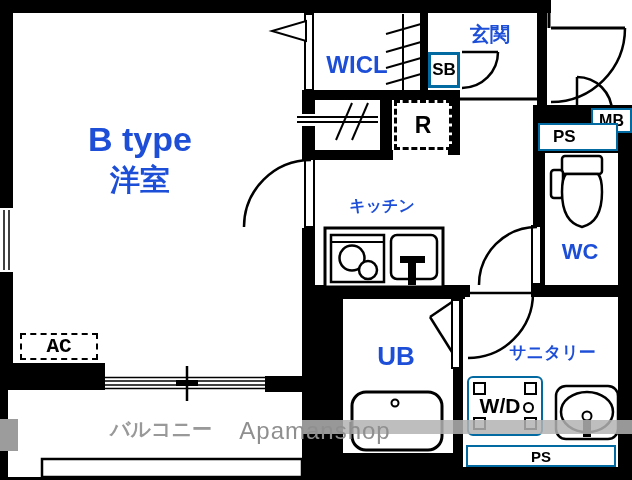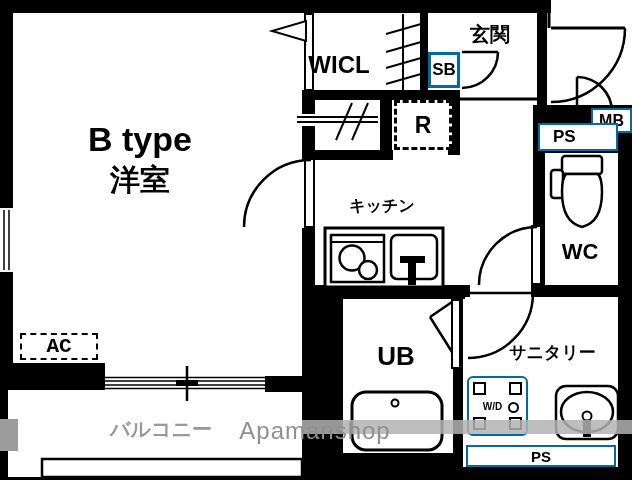--- a/index.html
+++ b/index.html
@@ -1,20 +1,20 @@
 <!DOCTYPE html>
 <html><head>
 <meta charset="utf-8">
 <style>
   html,body{margin:0;padding:0;background:#fff;}
   #plan{position:relative;width:632px;height:480px;background:#fff;overflow:hidden;
         font-family:"Liberation Sans","DejaVu Sans",sans-serif;}
   #plan *{box-sizing:border-box;}
   .wall{position:absolute;background:#000;z-index:2;}
-  .lbl{position:absolute;color:#000000;font-weight:bold;text-align:center;z-index:7;line-height:1.05;white-space:nowrap;}
+  .lbl{position:absolute;color:#1d4ed8;font-weight:bold;text-align:center;z-index:7;line-height:1.05;white-space:nowrap;}
   .box{position:absolute;background:#fff;border:2px solid #0369a1;z-index:6;
        display:flex;align-items:center;justify-content:center;font-weight:bold;color:#000;}
   .leaf{position:absolute;background:#fff;border:2px solid #000;z-index:5;}
   svg.overlay{position:absolute;left:0;top:0;z-index:5;}
   .gray{position:absolute;z-index:9;}
   .wm{position:absolute;z-index:10;color:#8f8f8f;font-weight:500;text-align:center;letter-spacing:1px;}
 </style>
 </head>
 <body>
 
@@ -171,34 +171,34 @@
   <div class="box" style="left:538px;top:123px;width:80px;height:28px;border-width:2.5px;font-size:17px;justify-content:flex-start;padding-left:13px;">
     <span>PS</span>
   </div>
   <div class="box" style="left:20px;top:333px;width:78px;height:27px;border:2px dashed #000;font-size:21px;font-family:Liberation Mono, monospace;">
     <span>AC</span>
   </div>
   <div class="box" style="left:466px;top:445px;width:150px;height:22px;border-width:2px;font-size:15px;">
     <span>PS</span>
   </div>
 
-  <div class="box" style="left:467px;top:376px;width:61px;height:60px;border-width:2.5px;border-radius:6px;font-size:10px;">
+  <div class="box" style="left:467px;top:376px;width:76px;height:60px;border-width:2.5px;border-radius:6px;font-size:21px;">
     <div style="position:absolute;left:4px;top:4px;width:13px;height:13px;border:2px solid #000;"></div>
     <div style="position:absolute;right:4px;top:4px;width:13px;height:13px;border:2px solid #000;"></div>
     <div style="position:absolute;left:4px;bottom:4px;width:13px;height:13px;border:2px solid #000;"></div>
     <div style="position:absolute;right:4px;bottom:4px;width:13px;height:13px;border:2px solid #000;"></div>
     <span style="margin-right:10px;">W/D</span>
     <div style="position:absolute;right:7px;top:24px;width:11px;height:11px;border:2.5px solid #000;border-radius:50%;"></div>
   </div>
 
   <div class="lbl" style="left:20px;top:122px;width:240px;font-size:34px;">
     <div>B type</div>
     <div style="font-size:30px;margin-top:6px;">洋室</div>
   </div>
-  <div class="lbl" style="left:298px;top:52px;width:82px;font-size:24px;">WICL</div>
+  <div class="lbl" style="left:316px;top:52px;width:82px;font-size:24px;">WICL</div>
   <div class="lbl" style="left:450px;top:24px;width:80px;font-size:20px;">玄関</div>
   <div class="lbl" style="left:322px;top:198px;width:120px;font-size:16px;">キッチン</div>
   <div class="lbl" style="left:545px;top:240px;width:70px;font-size:22px;">WC</div>
   <div class="lbl" style="left:356px;top:343px;width:80px;font-size:26px;">UB</div>
   <div class="lbl" style="left:495px;top:344px;width:115px;font-size:17px;">サニタリー</div>
   <div class="lbl" style="left:101px;top:419px;width:120px;font-size:20px;color:#999;">バルコニー</div>
 
   <div class="gray" style="left:302px;top:420px;width:330px;height:14px;background:#b3b3b3;opacity:.85;"></div>
   <div class="gray" style="left:0;top:419px;width:18px;height:32px;background:#9c9c9c;"></div>
   <div class="wm" style="left:230px;top:417px;width:170px;font-size:24px;">Apamanshop</div>

